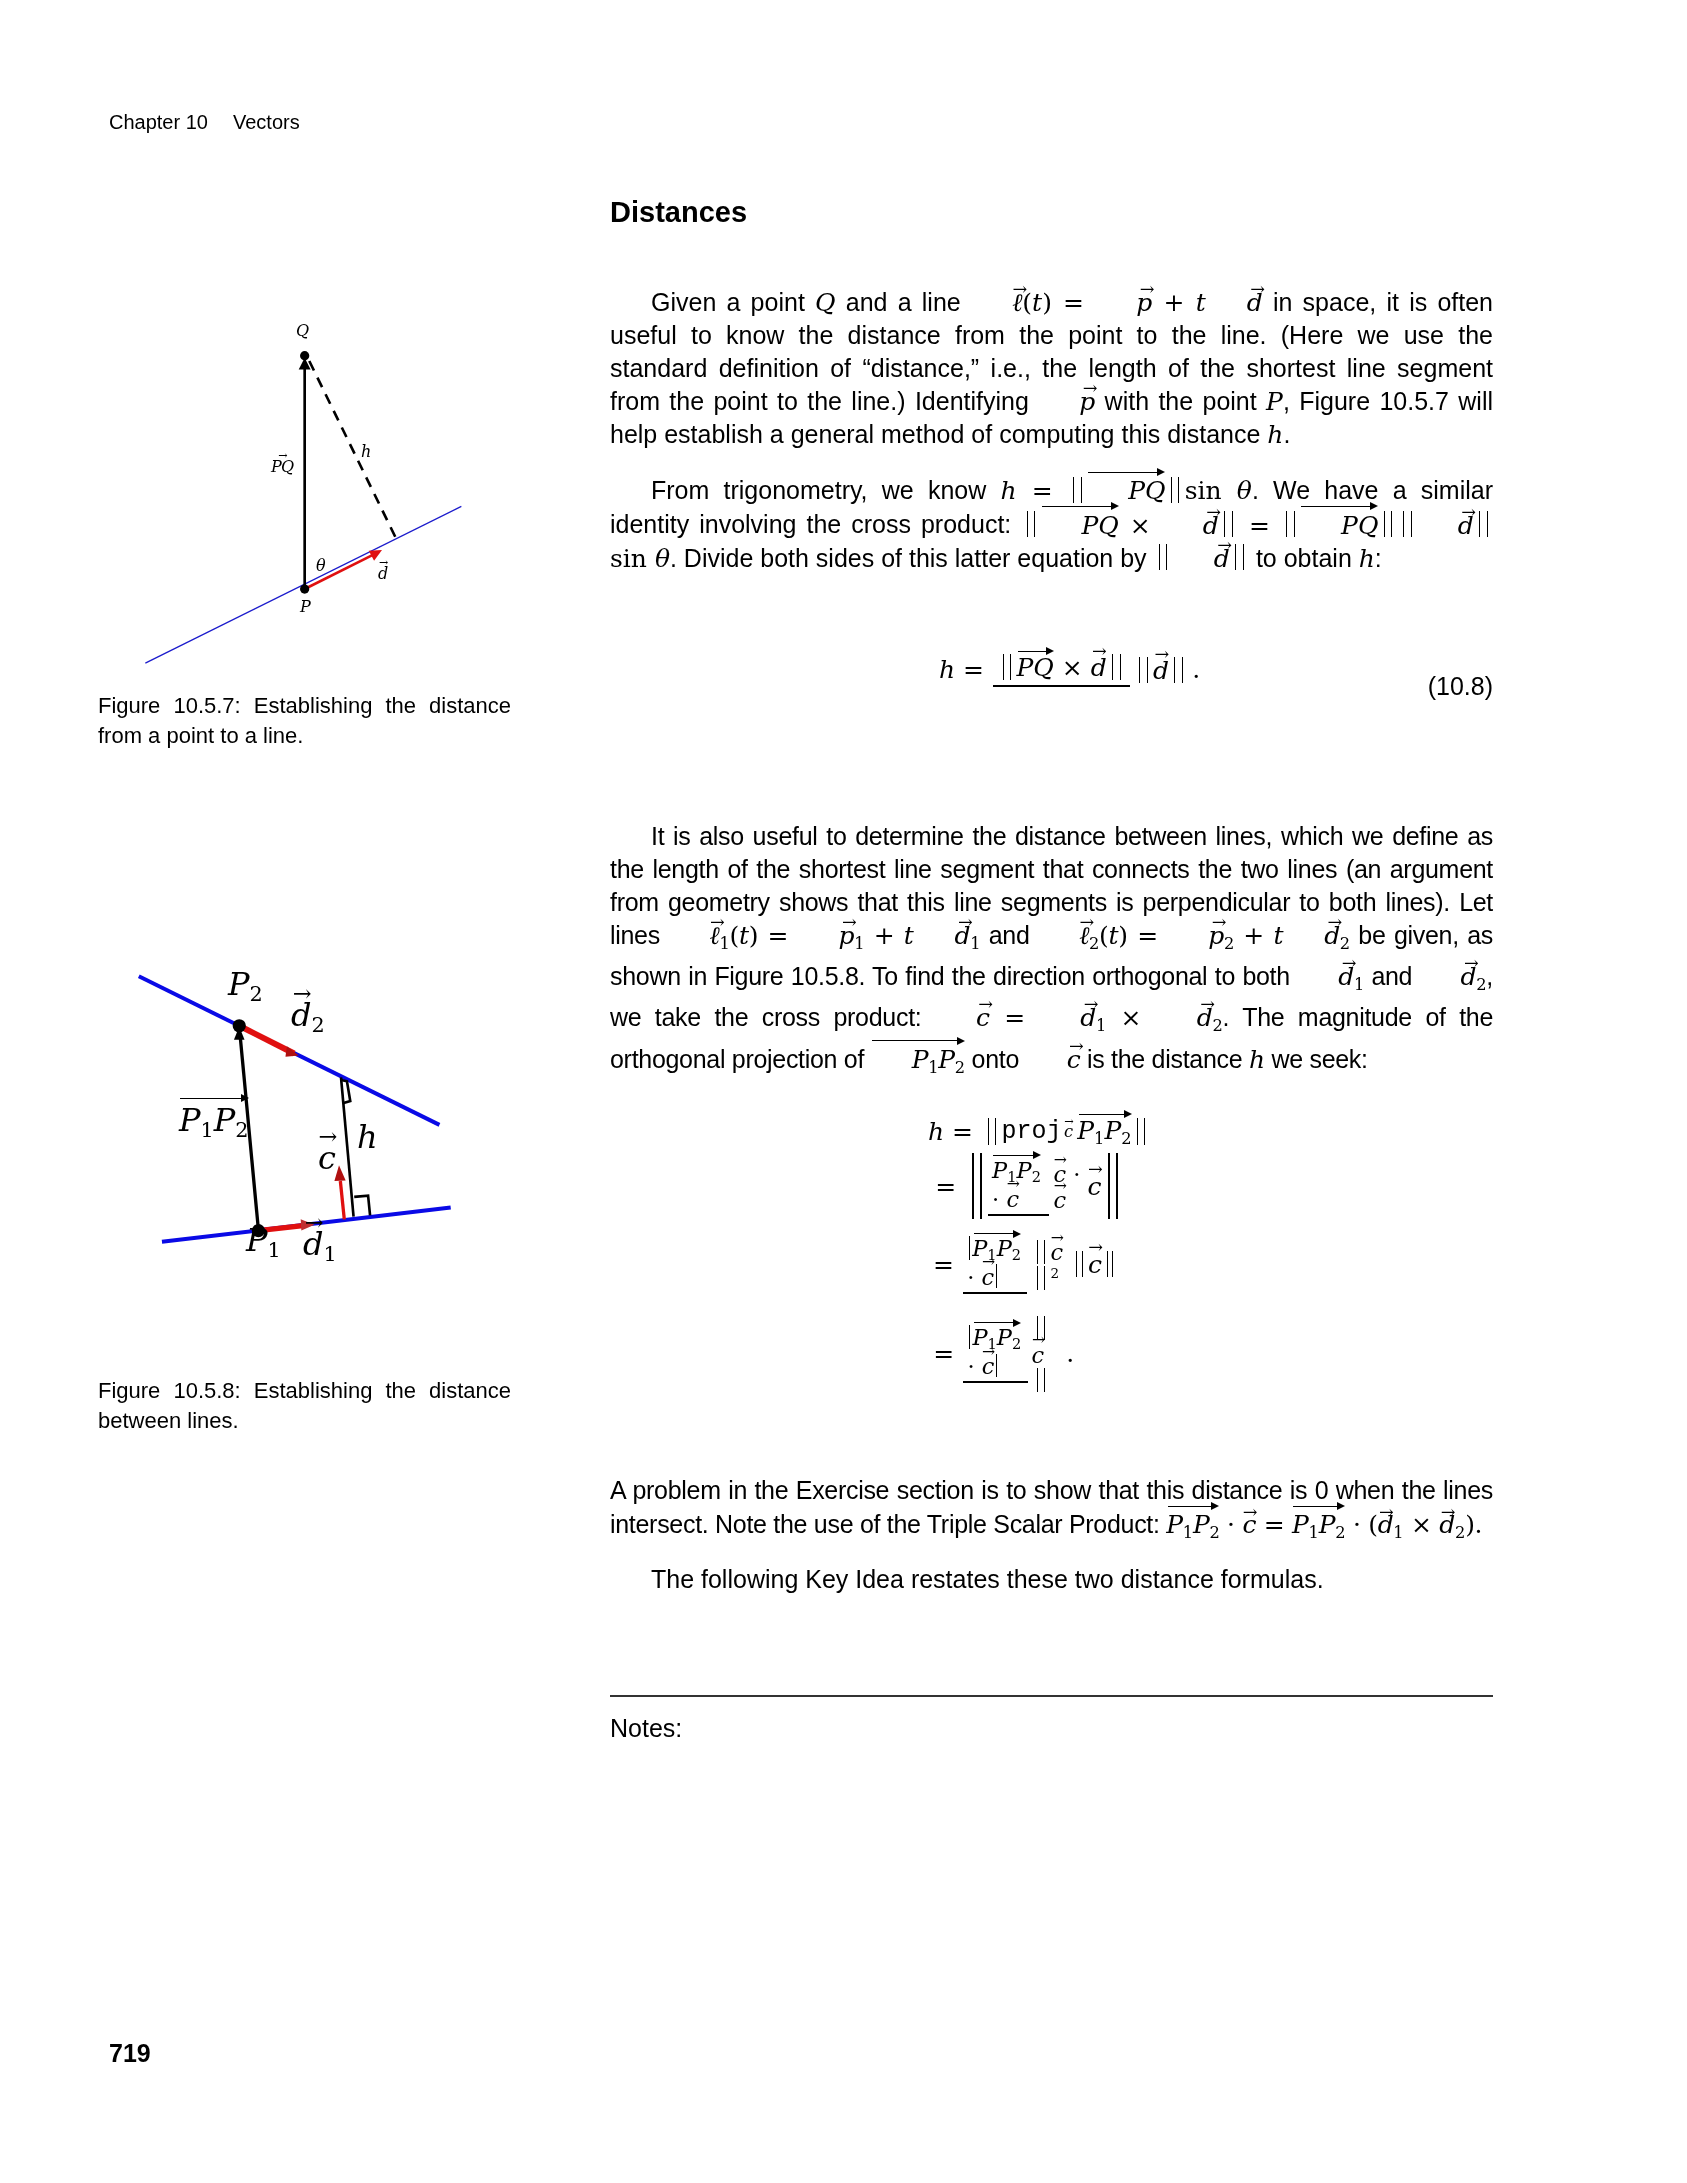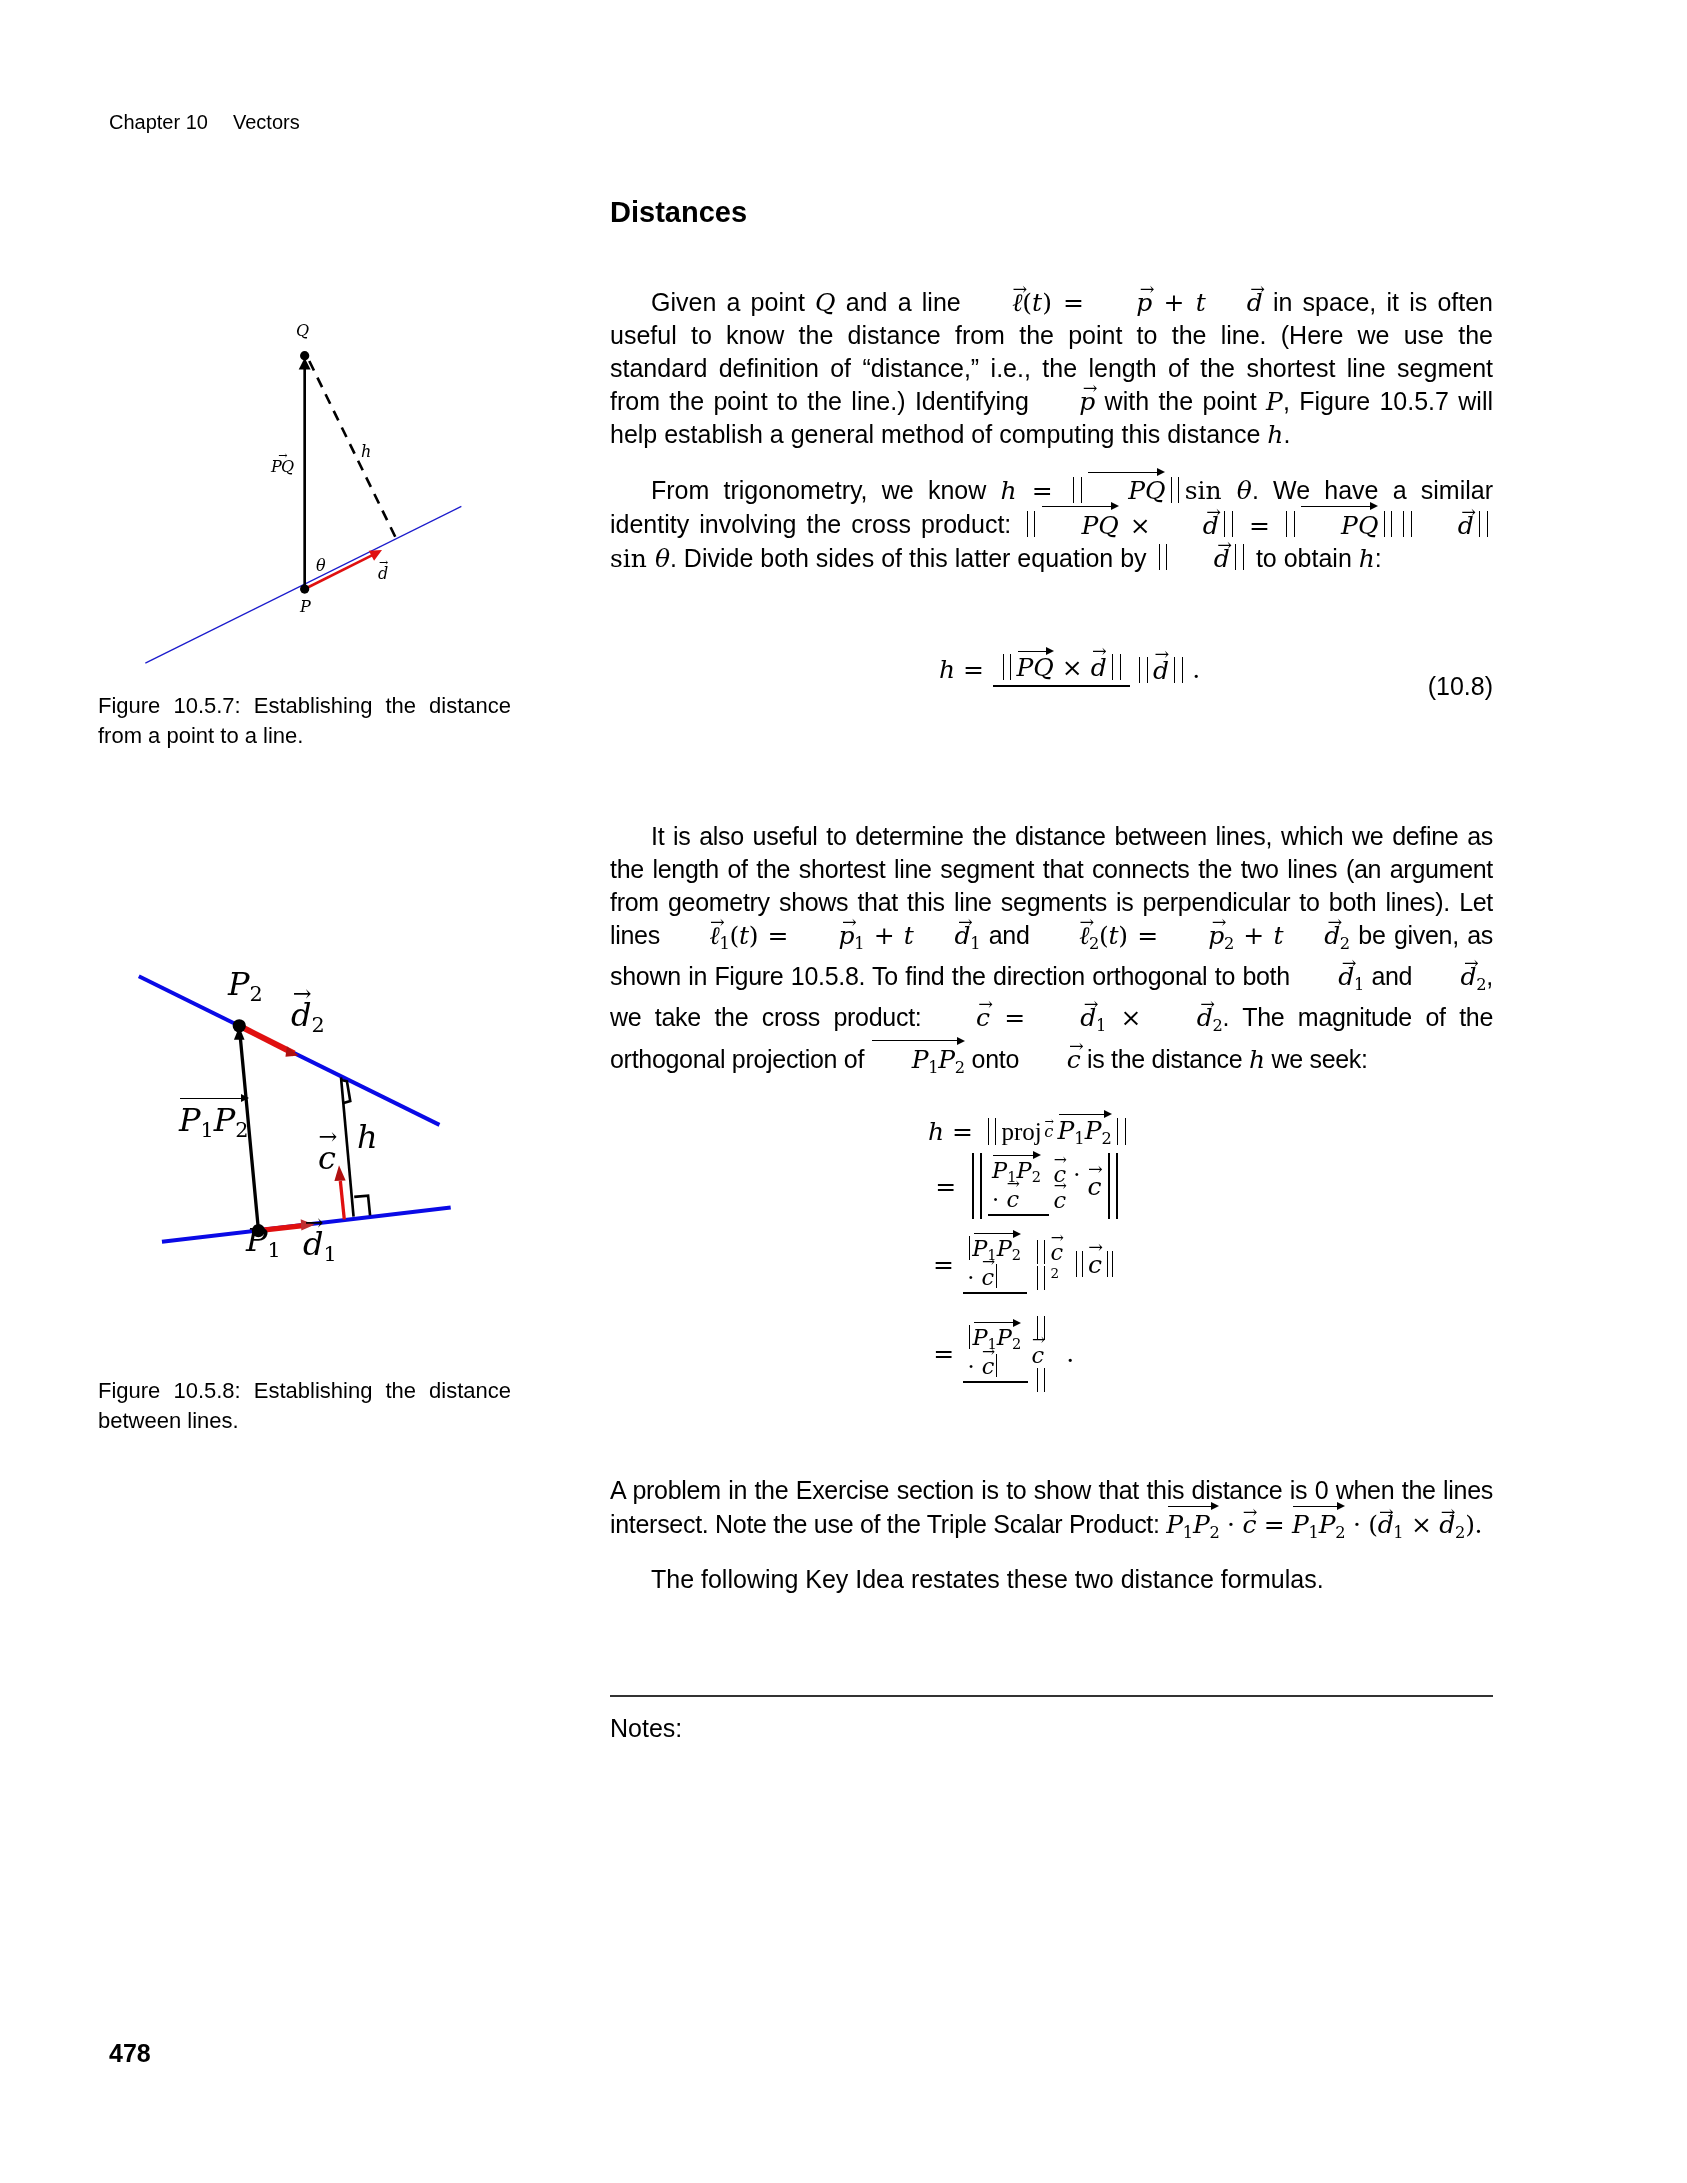--- a/index.html
+++ b/index.html
@@ -111,21 +111,21 @@
 <div class="abs m" style="left:357px; top:1118px; font-size:32px;">h</div>
 <div class="abs m" style="left:246px; top:1221px; font-size:32px;"><span>P</span><sub>1</sub></div>
 <div class="abs m" style="left:303px; top:1225px; font-size:32px;"><span class="vec">d</span><sub>1</sub></div>
 
 <div class="caption" style="top:1376px;">Figure 10.5.8:  Establishing the distance between lines.</div>
 
 <div class="eqn mr" style="left:920px; top:1115px;">
   <div class="align-row" style="top:0; left:0;">
     <span class="lhs"><span class="m">h</span> <span>=</span></span>
     <span class="dbar"></span>
-      <span style="font-family:Liberation Serif, serif;text-align:center;">proj</span>
+      <span style="font-family:Liberation Mono, monospace;text-align:center;">proj</span>
       <sub class="vec m" style="margin:0 4px 0 2.6px">c</sub>
       <span class="ovec m">P<sub>1</sub>P<sub>2</sub></span>
       <span class="dbar"></span>
   </div>
   <div class="align-row" style="top:38px; left:0;">
     <span class="lhs">=</span>
     <span class="bigbar"></span>
     <span class="frac" style="font-size:22.5px;">
         <span class="num"><span class="ovec m">P<sub>1</sub>P<sub>2</sub></span> · <span class="vec m">c</span></span>
         <span class="den"><span class="vec m">c</span> · <span class="vec m">c</span></span>
@@ -155,14 +155,14 @@
 
 <div class="para body-text" style="top:1474px; letter-spacing:-0.3px;">
   <span>A problem in the Exercise section is to show that this distance is 0 when the lines intersect. Note the use of the Triple Scalar Product: </span><span class="mr"><span class="ovec m">P<sub>1</sub>P<sub>2</sub></span> · <span class="vec m">c</span> = <span class="ovec m">P<sub>1</sub>P<sub>2</sub></span> · (<span class="vec m">d</span><sub>1</sub> × <span class="vec m">d</span><sub>2</sub>).</span>
 </div>
 
 <div class="para body-text indent" style="top:1563px;">The following Key Idea restates these two distance formulas.</div>
 
 <div class="rule"></div>
 <div class="abs notes">Notes:</div>
 
-<div class="abs page-num">478</div>
+<div class="abs page-num">719</div>
 
 
 </body></html>

